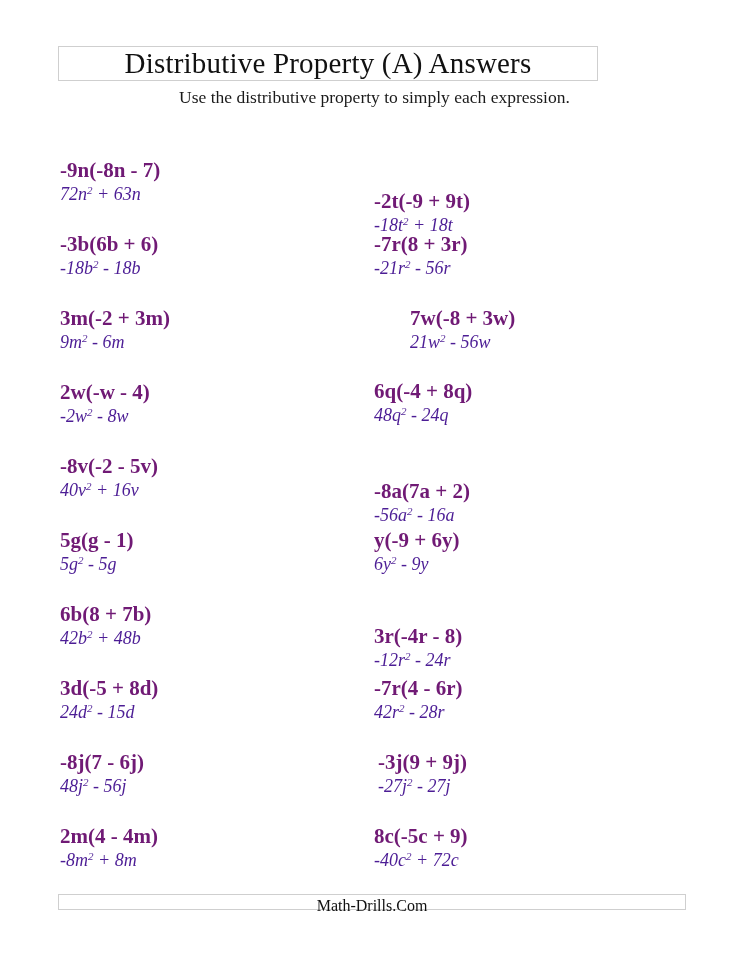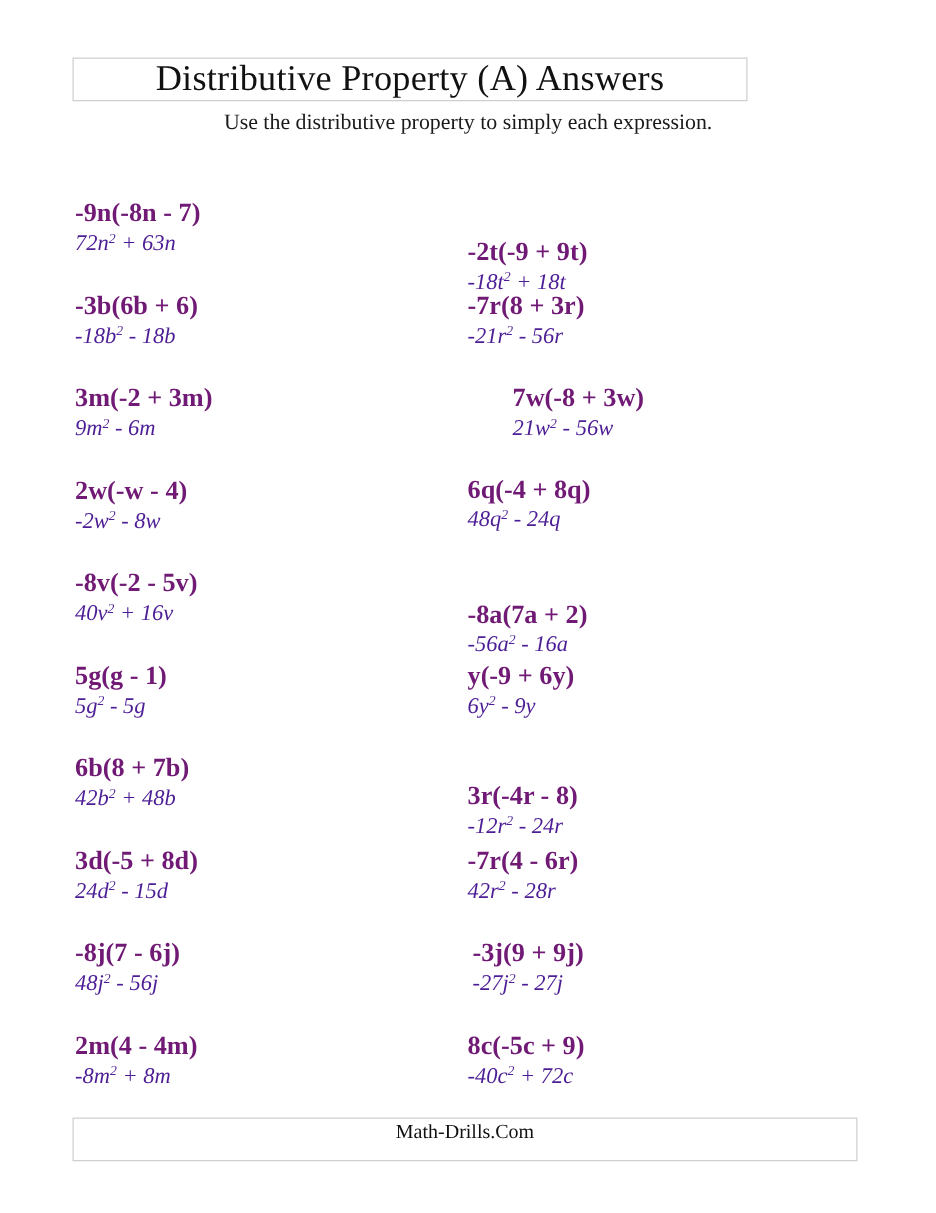--- a/index.html
+++ b/index.html
@@ -7,21 +7,21 @@
            font-family: "DejaVu Serif", "Liberation Serif", serif; color: #1a1a1a; }
     .title-box { position: absolute; left: 58px; top: 46px; width: 540px; height: 35px;
                  border: 1px solid #cfcfcf; box-sizing: border-box; text-align: center; }
     .title { font-family: "Liberation Serif", serif; font-size: 29px; line-height: 33px; color: #111; letter-spacing: 0.2px; }
     .subtitle { position: absolute; left: 0; width: 749px; top: 86px; text-align: center;
                 font-family: "Liberation Serif", serif; font-size: 17.5px; line-height: 22px; color: #1a1a1a; }
     .problem { position: absolute; font-family: "Liberation Serif", serif; }
     .expr { font-size: 21px; line-height: 22px; color: #701a75; white-space: nowrap; font-weight: bold; }
     .ans { font-size: 18px; line-height: 22px; color: #4c1d95; white-space: nowrap; margin-top: 2px; font-style: italic; }
     .ans sup { font-size: 11px; vertical-align: 6px; line-height: 0; }
-    .footer-box { position: absolute; left: 58px; top: 894px; width: 628px; height: 35px;
+    .footer-box { position: absolute; left: 58px; top: 894px; width: 628px; height: 16px;
                   border: 1px solid #cfcfcf; box-sizing: border-box; text-align: center; }
     .footer { font-family: "Liberation Serif", serif; font-size: 16px; line-height: 22px; color: #111; }
   </style>
 </head>
 <body>
 
 <div class="title-box">
   <div class="title">Distributive Property (A) Answers</div>
 </div>
 <div class="subtitle">Use the distributive property to simply each expression.</div>

